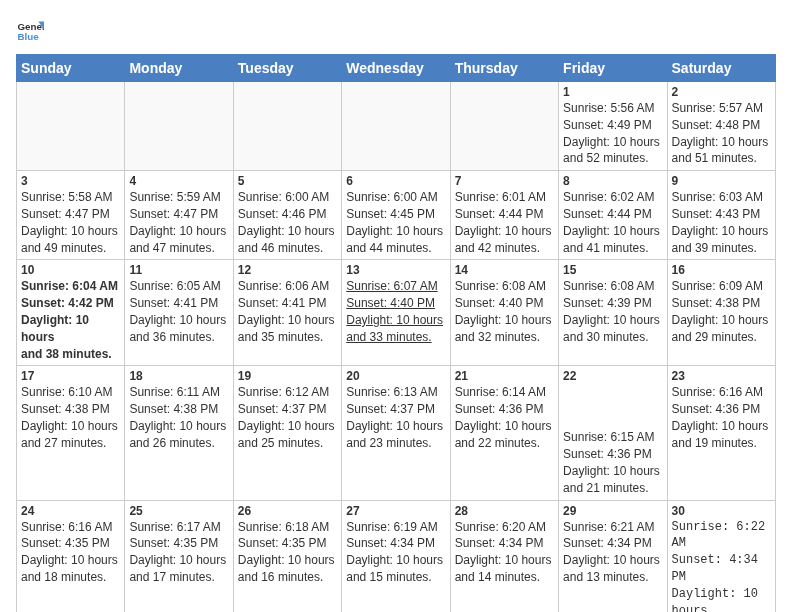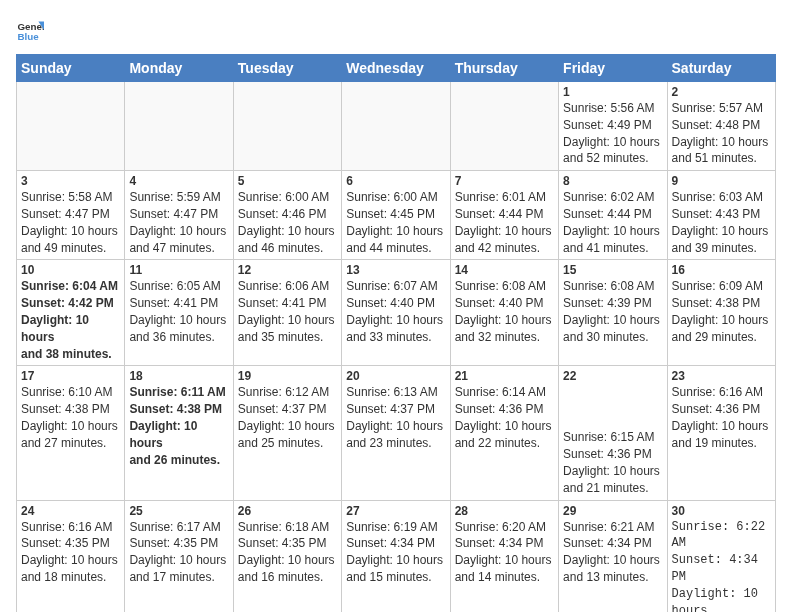--- a/index.html
+++ b/index.html
@@ -203,21 +203,21 @@
           </td>
           <td>
             <span class="day-num">12</span>
             <div class="day-info" style="white-space: pre-line;">Sunrise: 6:06 AM
 Sunset: 4:41 PM
 Daylight: 10 hours
 and 35 minutes.</div>
           </td>
           <td>
             <span class="day-num">13</span>
-            <div class="day-info" style="white-space: pre-line;">Sunrise: 6:07 AM
+            <div class="day-info" style="white-space: pre-line; text-decoration: underline;">Sunrise: 6:07 AM
 Sunset: 4:40 PM
 Daylight: 10 hours
 and 33 minutes.</div>
           </td>
           <td>
             <span class="day-num">14</span>
             <div class="day-info" style="white-space: pre-line;">Sunrise: 6:08 AM
 Sunset: 4:40 PM
 Daylight: 10 hours
 and 32 minutes.</div>
@@ -240,21 +240,21 @@
         <tr>
           <td>
             <span class="day-num">17</span>
             <div class="day-info" style="white-space: pre-line;">Sunrise: 6:10 AM
 Sunset: 4:38 PM
 Daylight: 10 hours
 and 27 minutes.</div>
           </td>
           <td>
             <span class="day-num">18</span>
-            <div class="day-info" style="white-space: pre-line; font-weight: bold;">Sunrise: 6:11 AM
+            <div class="day-info" style="white-space: pre-line;">Sunrise: 6:11 AM
 Sunset: 4:38 PM
 Daylight: 10 hours
 and 26 minutes.</div>
           </td>
           <td>
             <span class="day-num">19</span>
             <div class="day-info" style="white-space: pre-line;">Sunrise: 6:12 AM
 Sunset: 4:37 PM
 Daylight: 10 hours
 and 25 minutes.</div>

